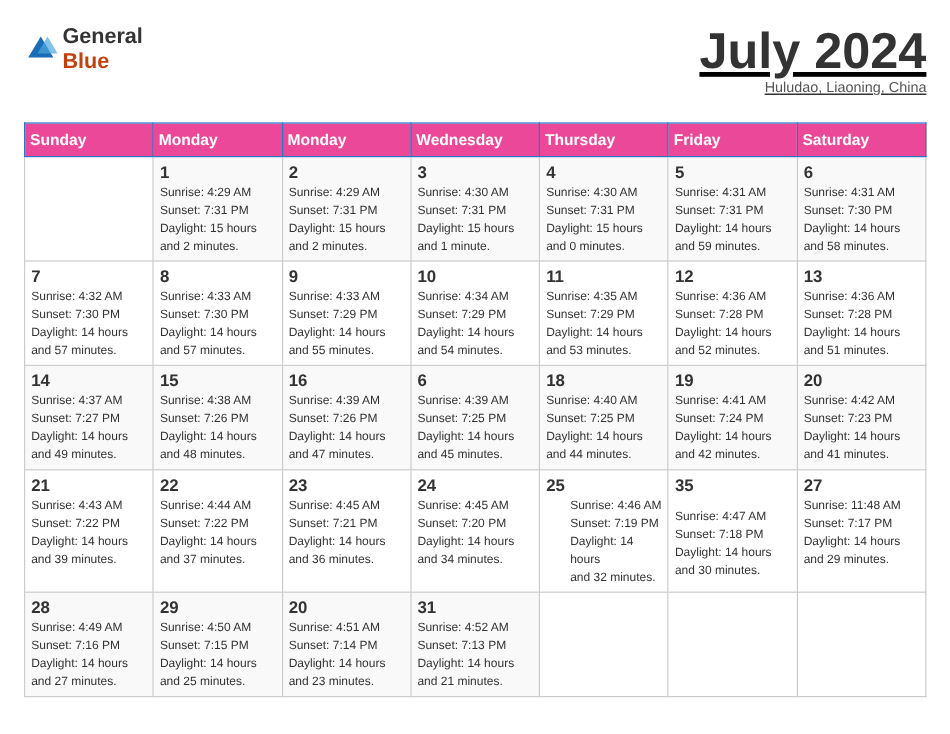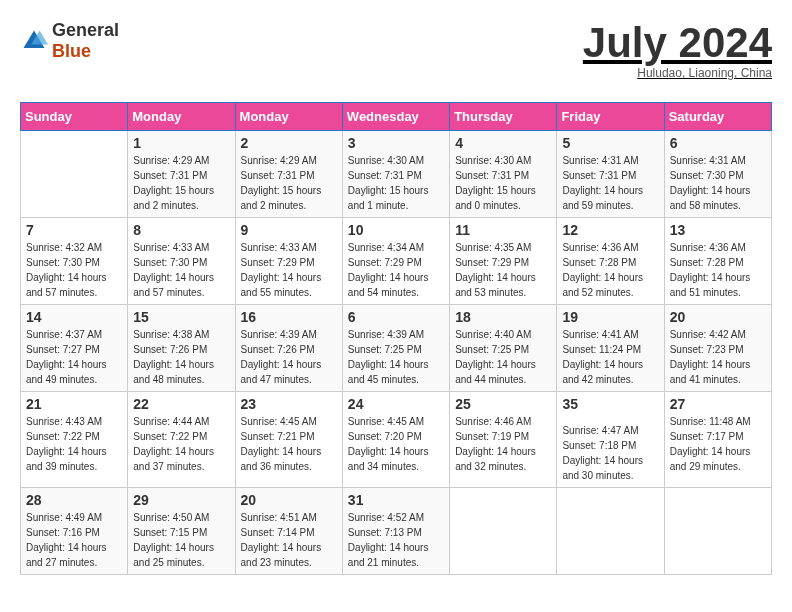--- a/index.html
+++ b/index.html
@@ -254,21 +254,21 @@
         <td>
           <span class="day-number">18</span>
           <div class="day-info" style="white-space: pre-line;">Sunrise: 4:40 AM
 Sunset: 7:25 PM
 Daylight: 14 hours
 and 44 minutes.</div>
         </td>
         <td>
           <span class="day-number">19</span>
           <div class="day-info" style="white-space: pre-line;">Sunrise: 4:41 AM
-Sunset: 11:24 PM
+Sunset: 7:24 PM
 Daylight: 14 hours
 and 42 minutes.</div>
         </td>
         <td>
           <span class="day-number">20</span>
           <div class="day-info" style="white-space: pre-line;">Sunrise: 4:42 AM
 Sunset: 7:23 PM
 Daylight: 14 hours
 and 41 minutes.</div>
         </td>
@@ -297,21 +297,21 @@
         </td>
         <td>
           <span class="day-number">24</span>
           <div class="day-info" style="white-space: pre-line;">Sunrise: 4:45 AM
 Sunset: 7:20 PM
 Daylight: 14 hours
 and 34 minutes.</div>
         </td>
         <td>
           <span class="day-number">25</span>
-          <div class="day-info" style="white-space: pre-line;">Sunrise: 4:46 AM
+          <div class="day-info" style="white-space: pre-line; margin-left: 20px;">Sunrise: 4:46 AM
 Sunset: 7:19 PM
 Daylight: 14 hours
 and 32 minutes.</div>
         </td>
         <td>
           <span class="day-number">35</span>
           <div class="day-info" style="white-space: pre-line; margin-top: 11px;">Sunrise: 4:47 AM
 Sunset: 7:18 PM
 Daylight: 14 hours
 and 30 minutes.</div>

